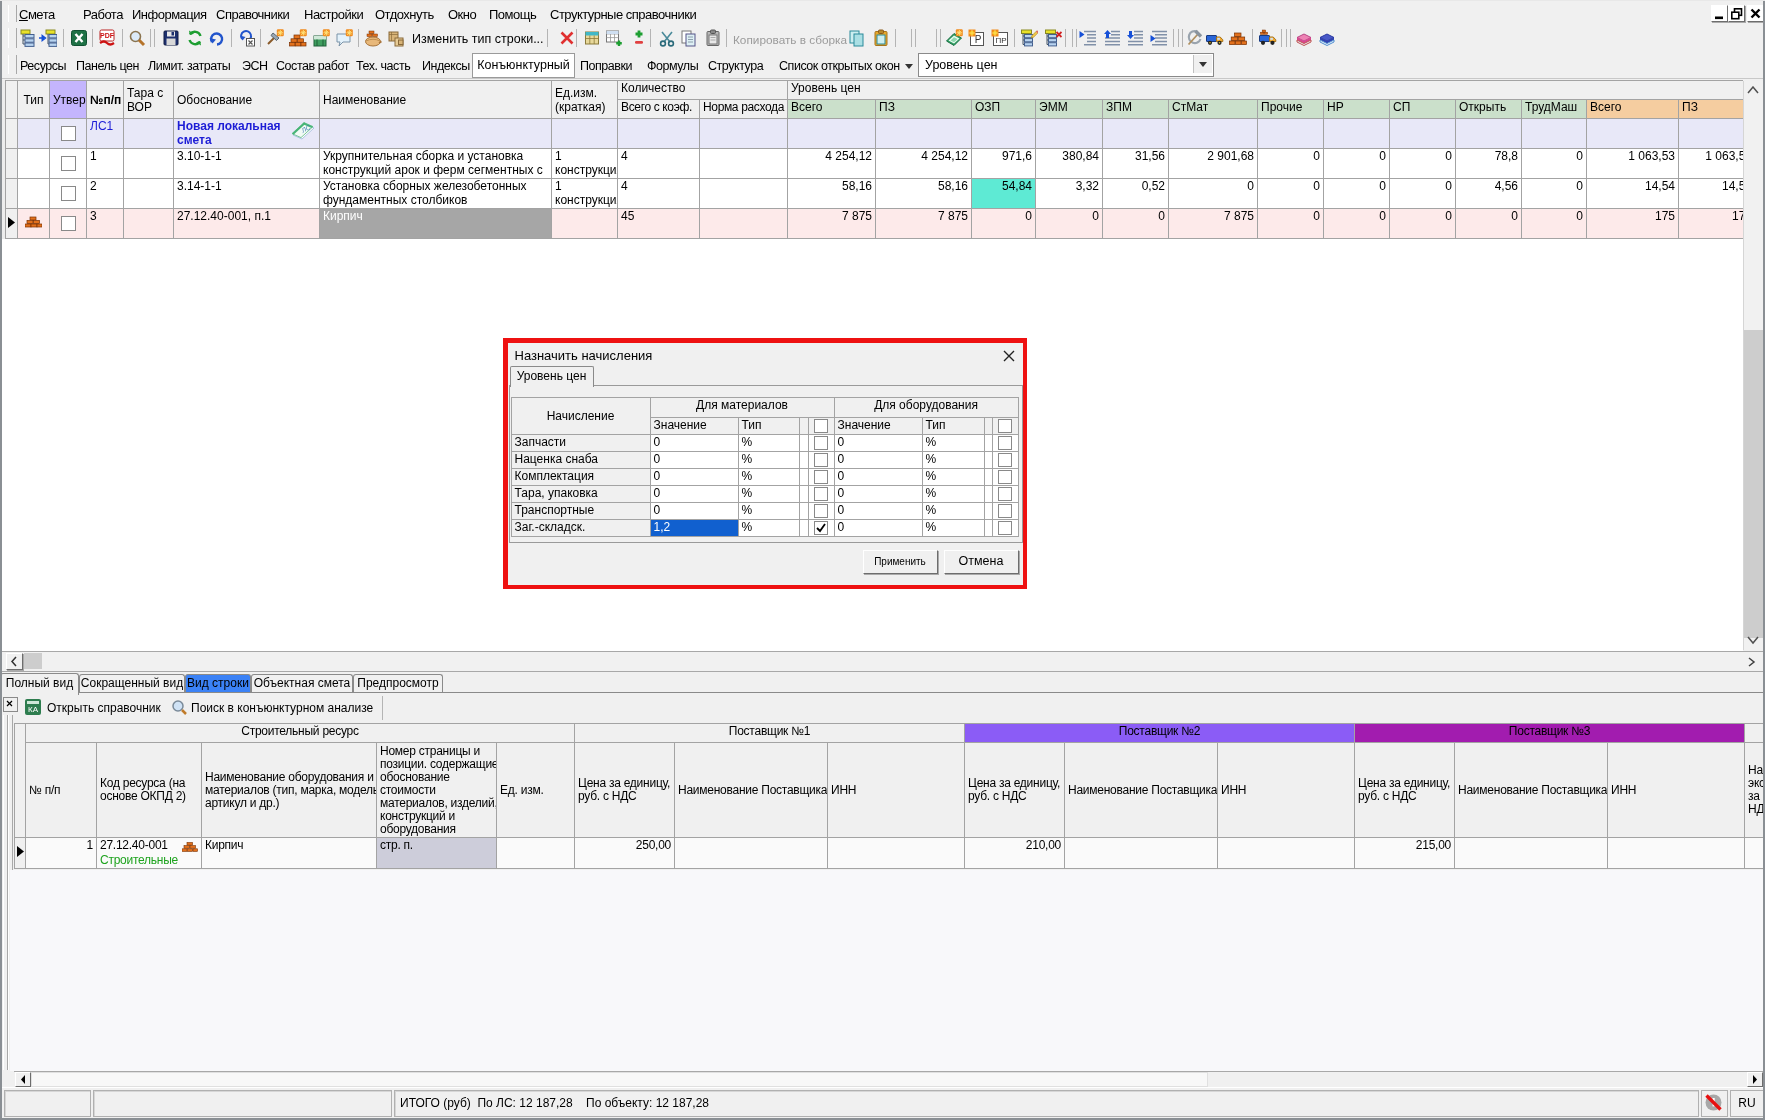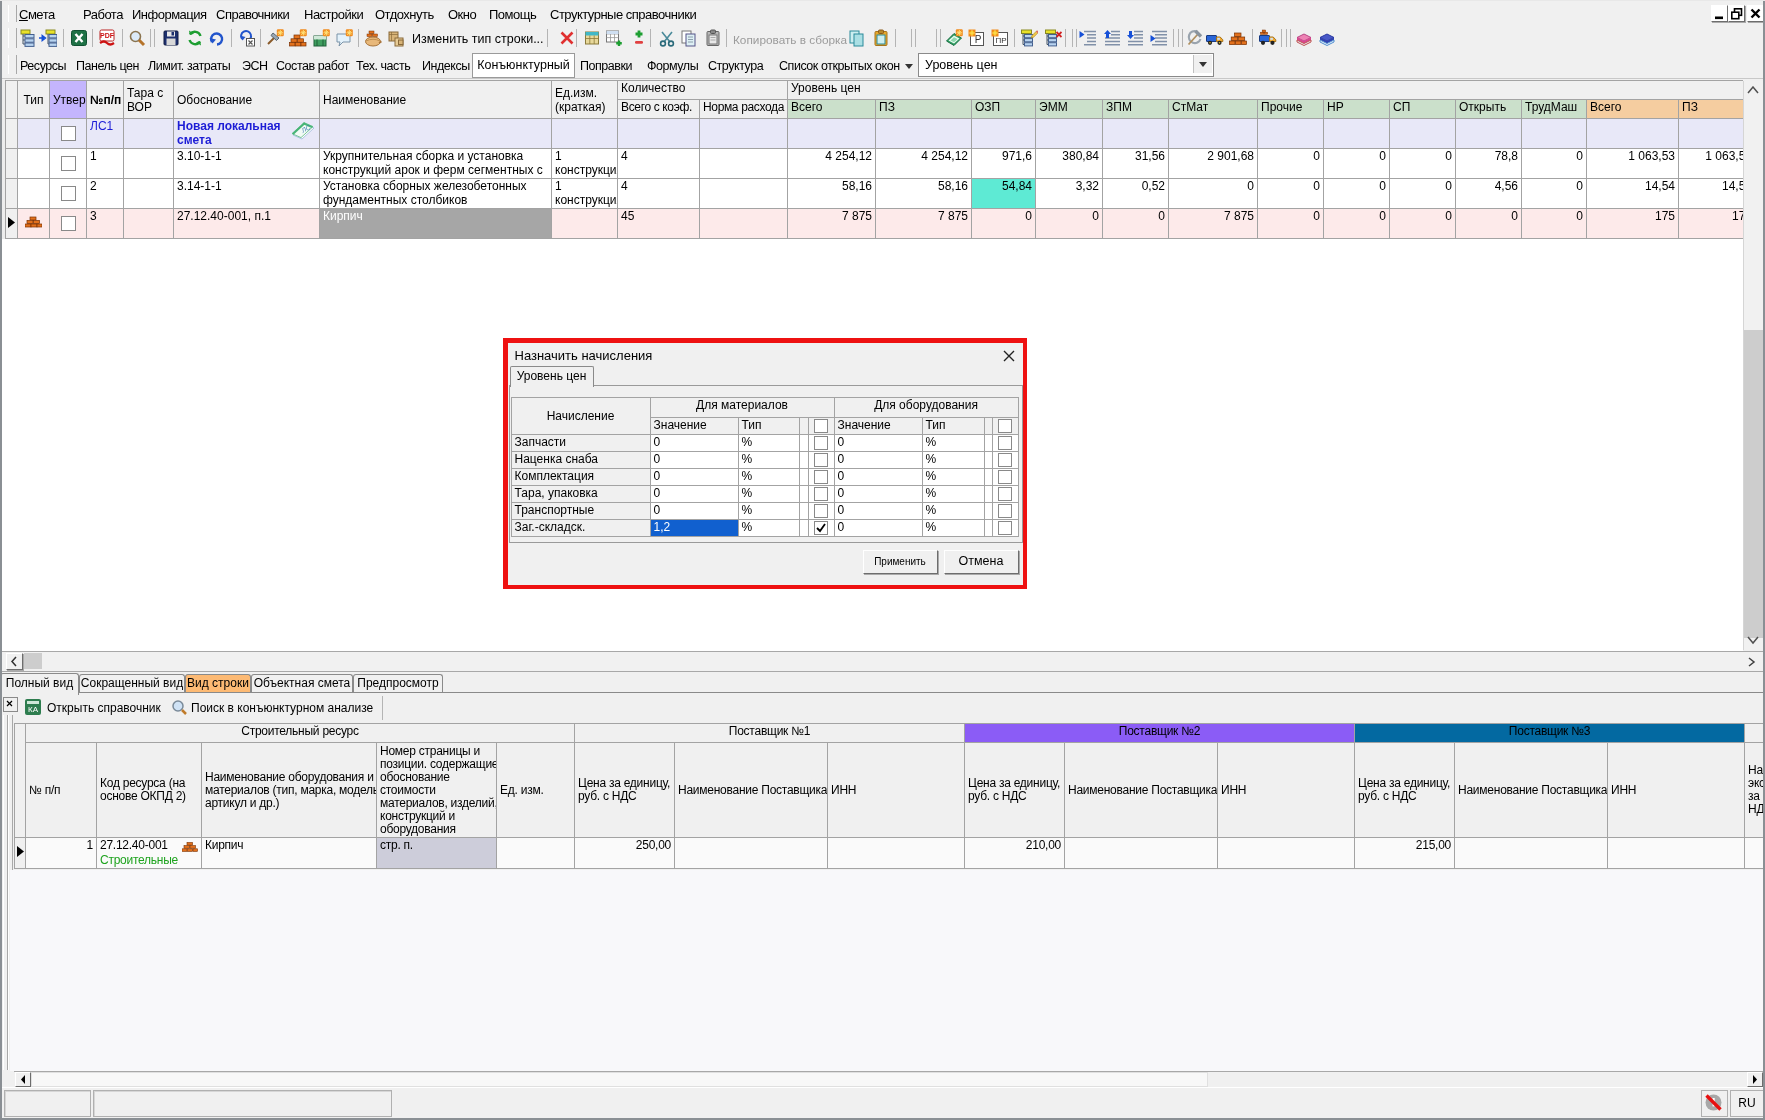--- a/index.html
+++ b/index.html
@@ -644,21 +644,21 @@
       </svg></div>
   <div class="abs" style="left:24px;top:1px;width:18px;height:16px;background:#cdcdcd;"></div>
   <svg class="abs" style="left:1747px;top:5px;" width="10" height="10">
       <path d="M2 1 L7 5 L2 9" stroke="#404040" stroke-width="1.5" fill="none"></path>
     </svg>
 </div>
 
 <div class="abs" id="tabs2" style="left:0;top:672px;width:1765px;height:20px;">
   <div class="abs" style="left:0;top:1px;width:77px;height:21px;background:#f0f0f0;border:1px solid #8a8a8a;border-bottom:none;border-radius:3px 3px 0 0;text-align:center;line-height:19px;z-index:3;">Полный вид</div>
   <div class="abs" style="left:79px;top:2px;width:104px;height:18px;background:#f0f0f0;border:1px solid #8a8a8a;border-bottom:none;border-radius:3px 3px 0 0;text-align:center;line-height:17px;">Сокращенный вид</div>
-  <div class="abs" style="left:185px;top:2px;width:64px;height:18px;background:#fdba74;border:1px solid #8a8a8a;border-bottom:none;border-radius:3px 3px 0 0;text-align:center;line-height:17px;">Вид строки</div>
+  <div class="abs" style="left:185px;top:2px;width:64px;height:18px;background:#3b82f6;border:1px solid #8a8a8a;border-bottom:none;border-radius:3px 3px 0 0;text-align:center;line-height:17px;">Вид строки</div>
   <div class="abs" style="left:251px;top:2px;width:100px;height:18px;background:#f0f0f0;border:1px solid #8a8a8a;border-bottom:none;border-radius:3px 3px 0 0;text-align:center;line-height:17px;">Объектная смета</div>
   <div class="abs" style="left:353px;top:2px;width:88px;height:18px;background:#f0f0f0;border:1px solid #8a8a8a;border-bottom:none;border-radius:3px 3px 0 0;text-align:center;line-height:17px;">Предпросмотр</div>
 </div>
 
 <div class="abs" id="bpanel" style="left:0;top:692px;width:1765px;height:395px;background:#f0f0f0;border-top:1px solid #8a8a8a;">
 
   <div class="abs" style="left:3px;top:4px;width:13px;height:13px;background:#f0f0f0;border:1px solid #8a8a8a;"><svg width="11" height="11">
         <path d="M3 3 L8 8 M8 3 L3 8" stroke="#000" stroke-width="1.2"></path>
       </svg></div>
   <div class="grip2" style="left:3px;top:22px;bottom:18px;"></div>
@@ -698,21 +698,21 @@
           <col style="width:153px">
           <col style="width:137px">
           <col style="width:60px">
         </colgroup>
         <tbody>
           <tr style="height:19px;">
             <td style="background:#f0f0f0;" rowspan="2"></td>
             <td style="background:#f0f0f0;text-align:center;" colspan="5">Строительный ресурс</td>
             <td style="background:#f0f0f0;text-align:center;" colspan="3">Поставщик №1</td>
             <td style="background:#8b5cf6;text-align:center;" colspan="3">Поставщик №2</td>
-            <td style="background:#0369a1;text-align:center;" colspan="3">Поставщик №3</td>
+            <td style="background:#a21caf;text-align:center;" colspan="3">Поставщик №3</td>
             <td style="background:#f0f0f0;"></td>
           </tr>
           <tr style="height:95px;">
             <td style="background:#f0f0f0;vertical-align:middle;line-height:13px;">№ п/п</td>
             <td style="background:#f0f0f0;vertical-align:middle;line-height:13px;">Код ресурса (на<br>основе ОКПД 2)</td>
             <td style="background:#f0f0f0;vertical-align:middle;line-height:13px;">Наименование оборудования и<br>материалов (тип, марка, модель,<br>артикул и др.)</td>
             <td style="background:#f0f0f0;vertical-align:middle;line-height:13px;">Номер страницы и<br>позиции. содержащие<br>обоснование<br>стоимости<br>материалов, изделий,<br>конструкций и<br>оборудования</td>
             <td style="background:#f0f0f0;vertical-align:middle;line-height:13px;">Ед. изм.</td>
             <td style="background:#f0f0f0;vertical-align:middle;line-height:13px;">Цена за единицу,<br>руб. с НДС</td>
             <td style="background:#f0f0f0;vertical-align:middle;line-height:13px;">Наименование Поставщика</td>
@@ -767,20 +767,23 @@
     <div class="abs" style="left:17px;top:0px;width:1175px;height:13px;background:#f8f8f8;border:1px solid #e0e0e0;"></div>
     <div class="abs btn3d" style="left:1733px;top:0px;width:14px;height:13px;"><svg width="14" height="13">
           <path d="M5 2 L9 6.5 L5 11" fill="#000"></path>
         </svg></div>
   </div>
 </div>
 
 <div class="abs" id="statusbar" style="left:2px;top:1087px;width:1761px;height:30px;background:#f0f0f0;border-top:1px solid #fff;">
   <div class="abs" style="left:2px;top:2px;width:85px;height:25px;border:1px solid #b0b0b0;box-shadow:inset 1px 1px 0 #d6d6d6;"></div>
   <div class="abs" style="left:91px;top:2px;width:297px;height:25px;border:1px solid #b0b0b0;box-shadow:inset 1px 1px 0 #d6d6d6;"></div>
+  <div class="abs" style="left:392px;top:2px;width:1303px;height:25px;border:1px solid #b0b0b0;box-shadow:inset 1px 1px 0 #d6d6d6;">
+    <span style="position:absolute;left:5px;top:5px;font-size:12px;">ИТОГО (руб)&nbsp; По ЛС: 12 187,28&nbsp;&nbsp;&nbsp;&nbsp;По объекту: 12 187,28</span>
+  </div>
   <div class="abs" style="left:1699px;top:2px;width:25px;height:25px;border:1px solid #b0b0b0;">
     <svg width="23" height="23">
         <circle cx="11.5" cy="11.5" r="8" fill="#a8a8a8"></circle>
         <rect x="10.5" y="7" width="2.2" height="5" fill="#fff"></rect>
         <rect x="10.5" y="13.2" width="2.2" height="2.2" fill="#fff"></rect>
         <path d="M4.5 4.5 L18.5 18.5" stroke="#e81010" stroke-width="3.4"></path>
       </svg>
   </div>
   <div class="abs" style="left:1728px;top:2px;width:32px;height:25px;border:1px solid #b0b0b0;text-align:center;line-height:24px;font-size:12px;">RU</div>
 </div>

